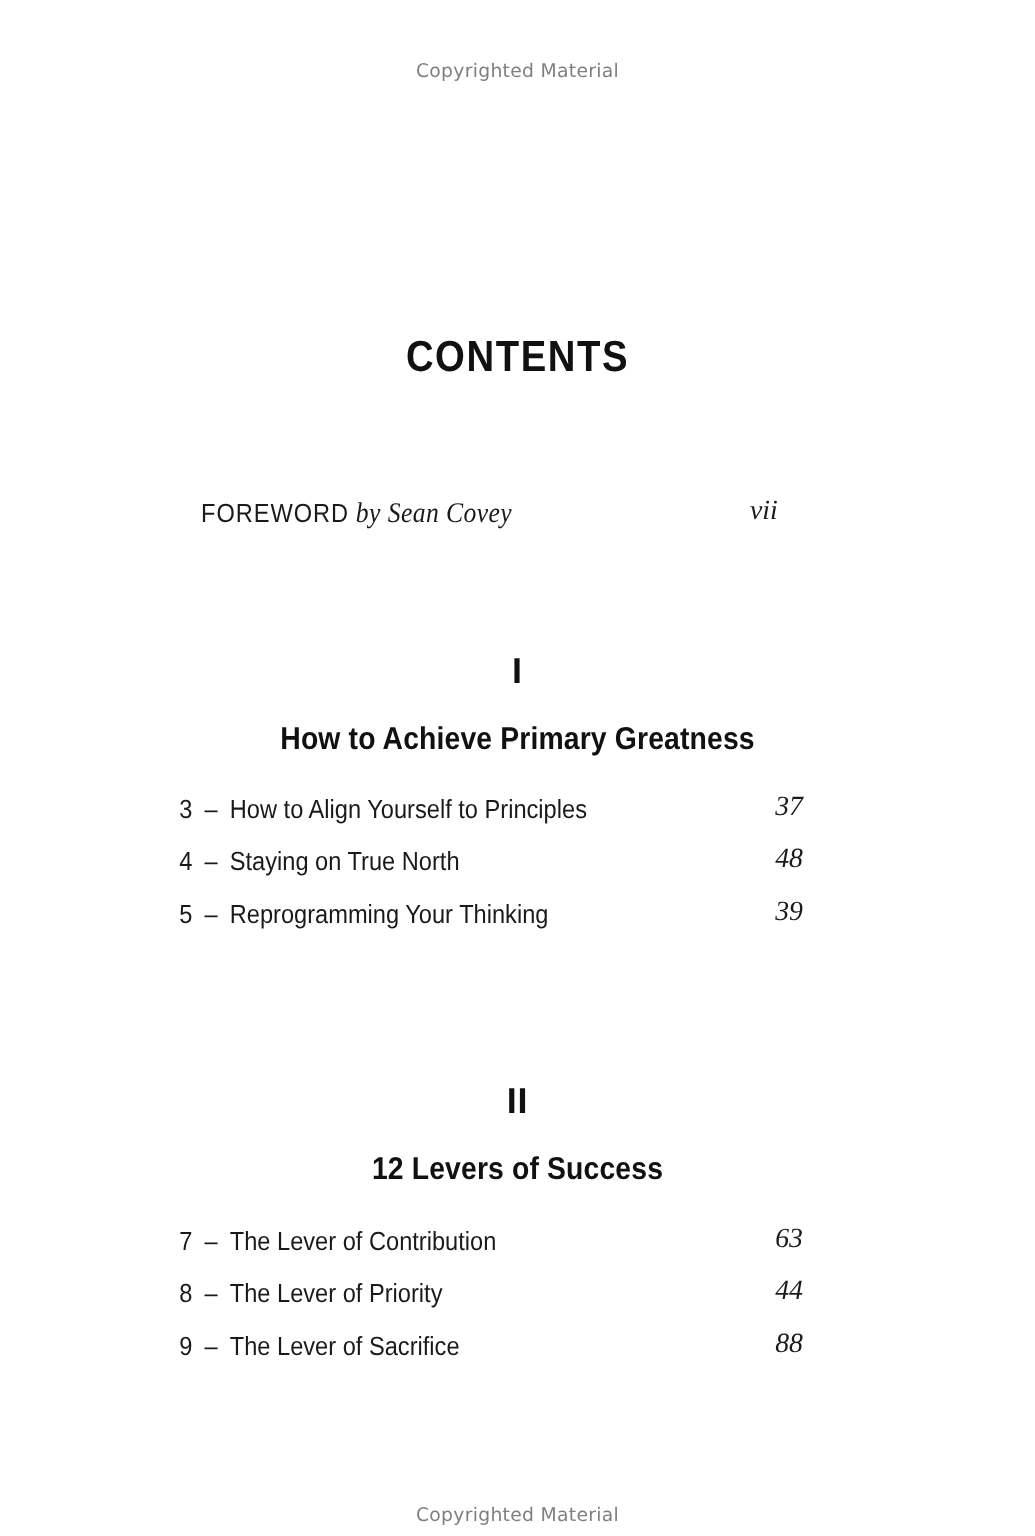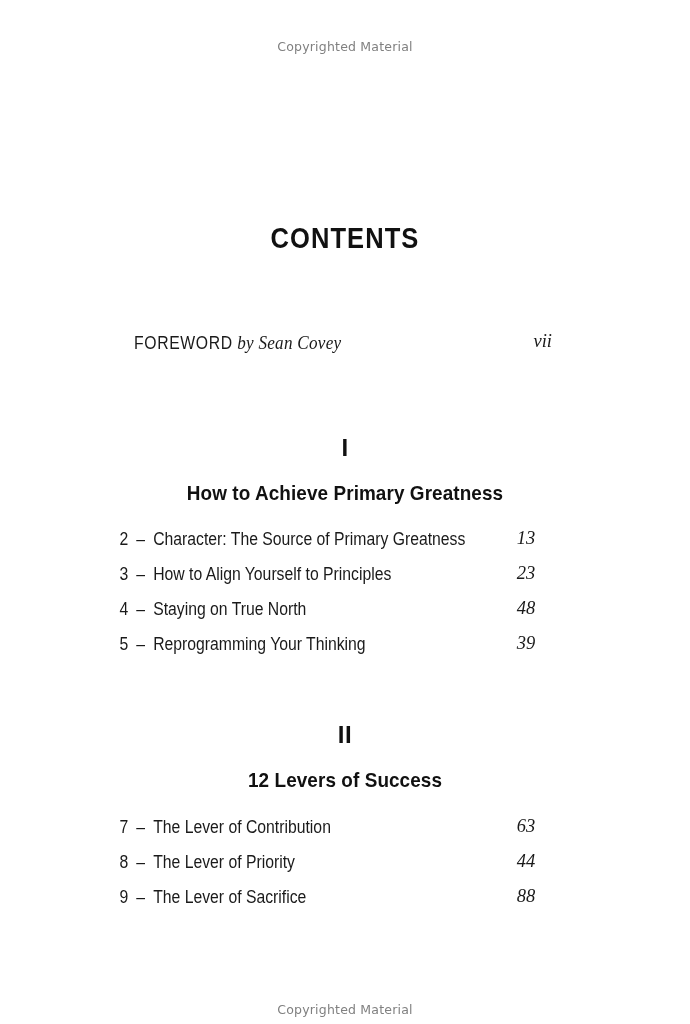--- a/index.html
+++ b/index.html
@@ -83,21 +83,21 @@
     font-style: italic;
     font-size: 19px;
     letter-spacing: 0.3px;
     text-transform: none;
   }
   .fm-page {
     position: absolute;
     right: 0;
     top: -1px;
     width: 52px;
-    text-align: right;
+    text-align: left;
     font-family: "Liberation Serif", serif;
     font-style: italic;
     font-size: 18.5px;
     color: #1a1a1a;
   }
 
   
   .part {
     position: absolute;
     left: 0;
@@ -186,28 +186,24 @@
   </div>
 
   <div class="part" style="top: 420px;">
     <div class="part-numeral">I</div>
     <div class="part-title">How to Achieve Primary Greatness</div>
   </div>
 
   <div class="chapters" style="top: 513px;">
 
 
-    <div class="ch-row">
-      <div class="ch-left"><span class="ch-num">2</span><span class="ch-dash">–</span><span>Character: The Source of Primary Greatness</span></div>
-      <div class="ch-page">13</div>
-    </div>
 
     <div class="ch-row">
       <div class="ch-left"><span class="ch-num">3</span><span class="ch-dash">–</span><span>How to Align Yourself to Principles</span></div>
-      <div class="ch-page">23</div>
+      <div class="ch-page">37</div>
     </div>
 
     <div class="ch-row">
       <div class="ch-left"><span class="ch-num">4</span><span class="ch-dash">–</span><span>Staying on True North</span></div>
       <div class="ch-page">48</div>
     </div>
 
     <div class="ch-row">
       <div class="ch-left"><span class="ch-num">5</span><span class="ch-dash">–</span><span>Reprogramming Your Thinking</span></div>
       <div class="ch-page">39</div>

